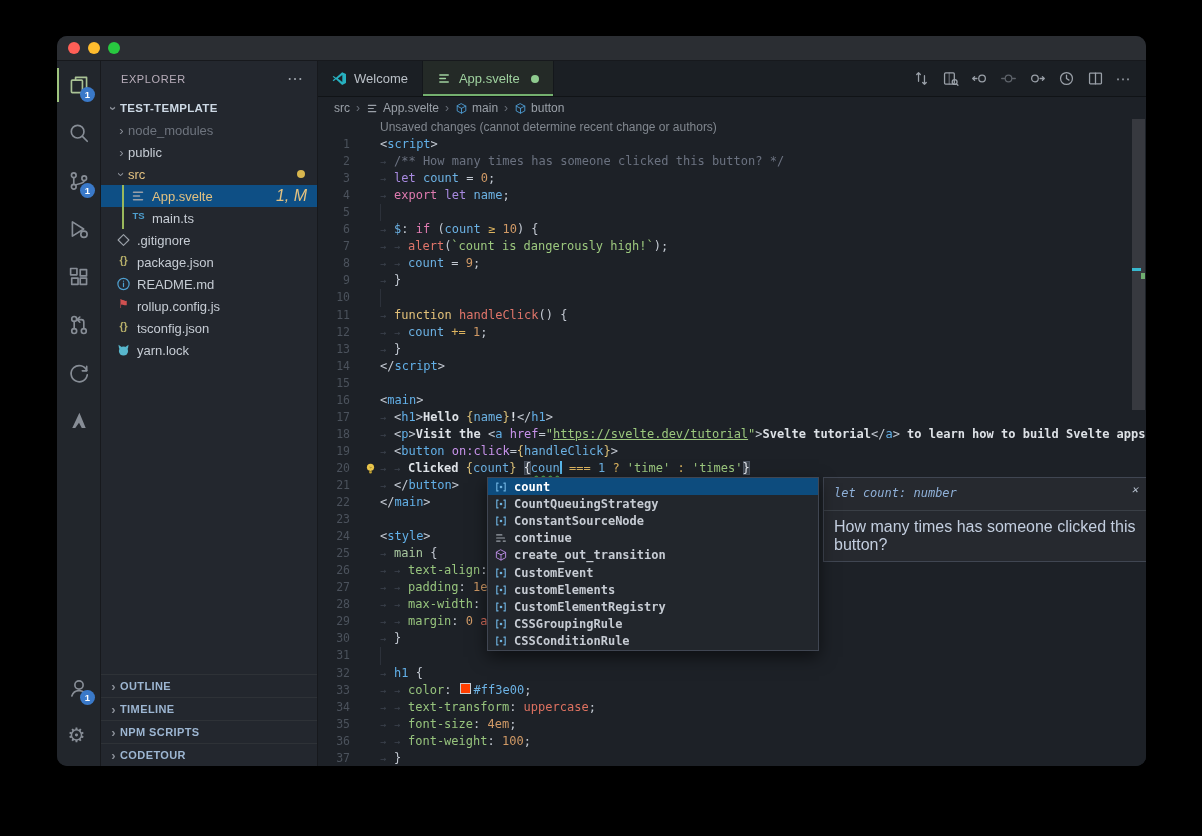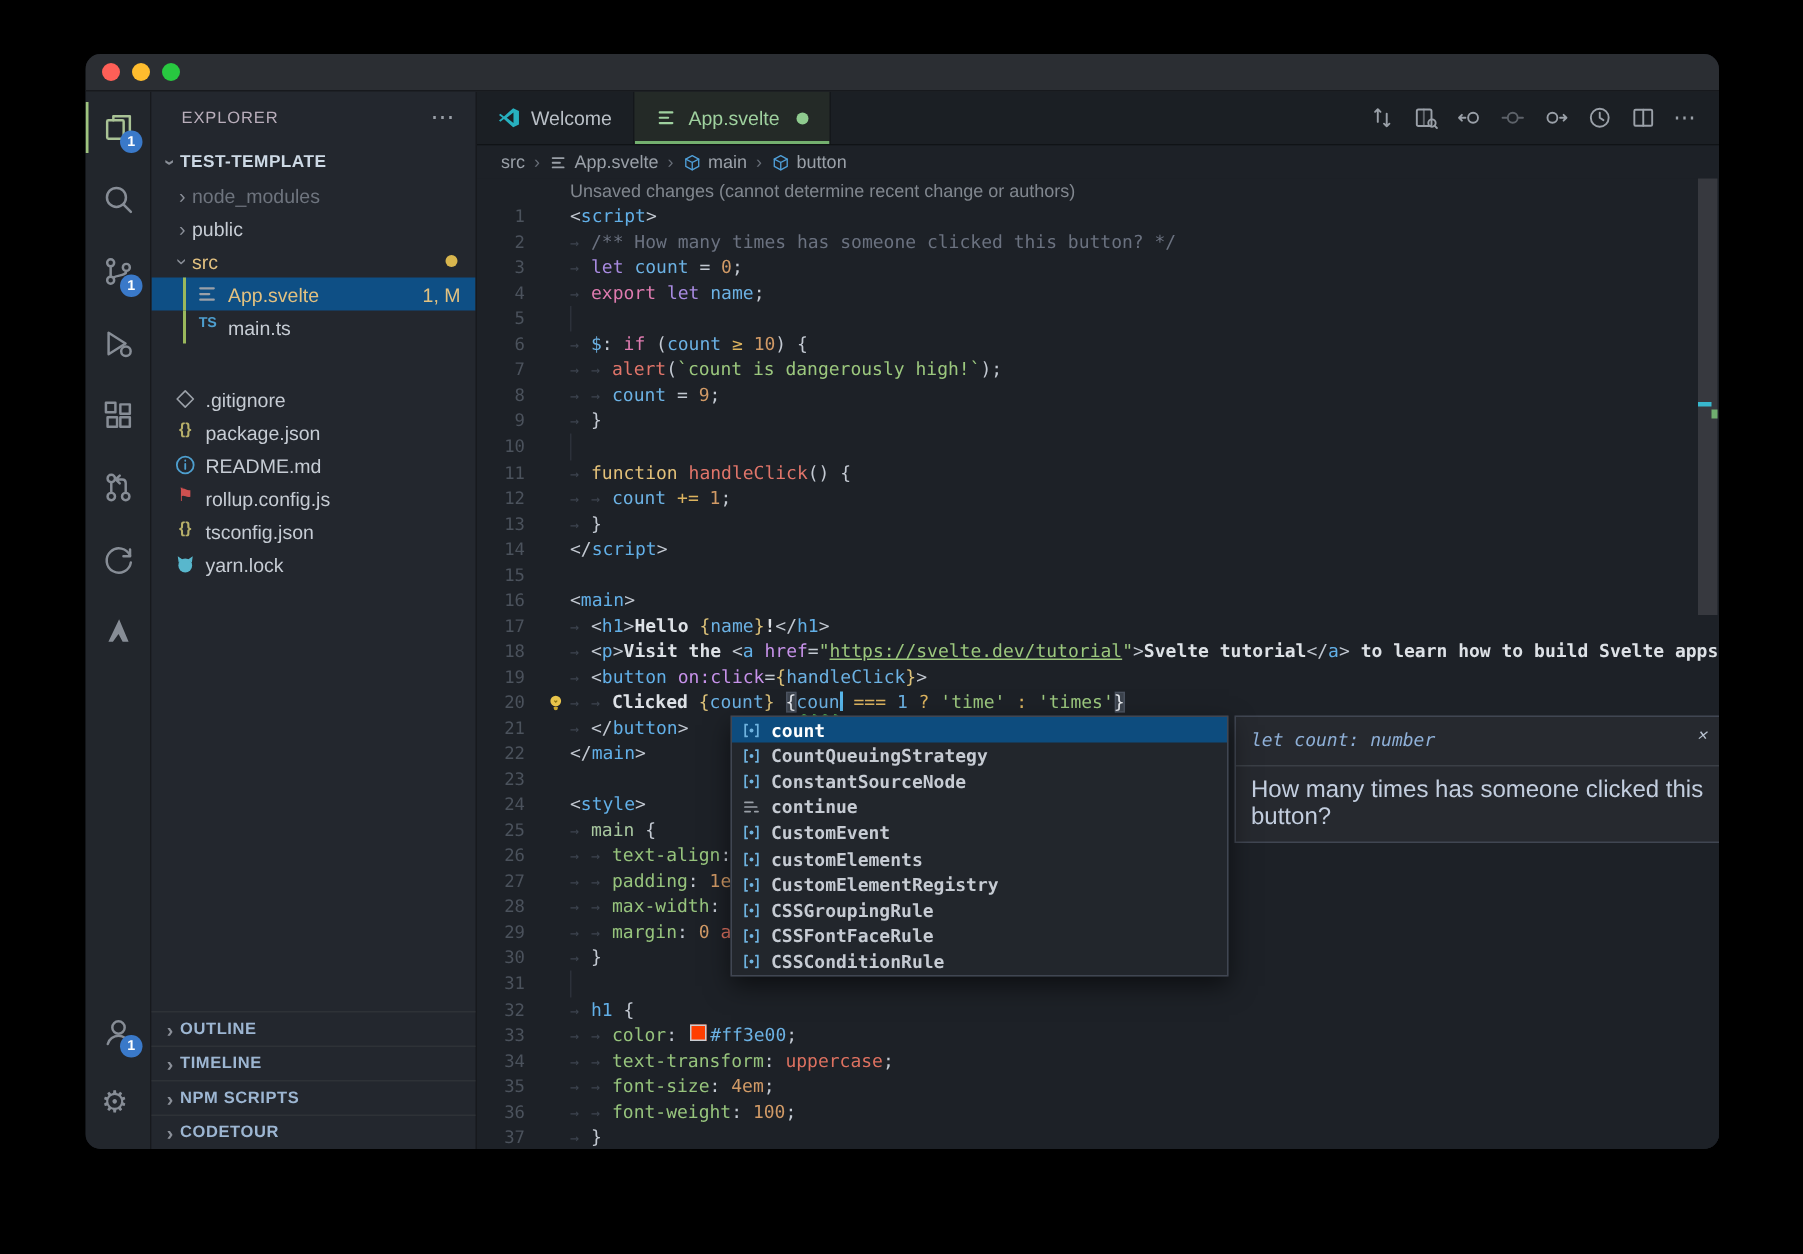--- a/index.html
+++ b/index.html
@@ -32,21 +32,21 @@
   .root-row{height:22px;flex:0 0 22px;display:flex;align-items:center;padding-left:6px;font-size:11.5px;font-weight:700;color:#cdd9e5;letter-spacing:.3px;cursor:pointer;}
   #file-tree{flex:1;min-height:0;overflow:hidden;}
   .chev{width:13px;flex:0 0 13px;color:#8a8f98;font-size:13px;display:inline-flex;justify-content:center;}
   .chev.down{transform:rotate(90deg);}
   .trow{height:22px;display:flex;align-items:center;font-size:13px;color:#c6ccd4;position:relative;cursor:pointer;}
   .trow .icon{width:17px;height:16px;flex:0 0 17px;margin-right:5px;display:inline-flex;justify-content:center;color:#9aa0a8;}
   .trow.dim .tlabel{color:#6e747e;}
   .trow.gold .tlabel{color:#e2c180;}
   .trow.selected{background:#0e4f85;}
   .tree-guide{position:absolute;left:21px;top:0;bottom:0;width:2px;background:#9ab85c;}
-  .tmeta{margin-left:auto;margin-right:10px;color:#e2c180;font-size:13px;}
+  .tmeta{margin-left:auto;margin-right:10px;color:#e2c180;font-size:16px;font-style:italic;}
   .tdot{margin-left:auto;margin-right:12px;width:8px;height:8px;border-radius:50%;background:#d8b64e;}
   #side-sections{flex:0 0 auto;}
   .ssec{height:22px;display:flex;align-items:center;border-top:1px solid #2e3237;font-size:11px;font-weight:700;color:#9db6d2;padding-left:6px;letter-spacing:.4px;cursor:pointer;}
   
   #editorcol{flex:1;display:flex;flex-direction:column;min-width:0;background:#1d2127;}
   #tabbar{height:35px;flex:0 0 35px;background:#1b1f24;display:flex;align-items:stretch;border-bottom:1px solid #101316;}
   .tab{display:flex;align-items:center;gap:7px;padding:0 14px;font-size:13px;color:#bac0c7;border-right:1px solid #14171b;cursor:pointer;}
   .tab .icon{width:15px;height:15px;}
   .tab.active{background:#242a27;color:#9fd19f;box-shadow:inset 0 -2px 0 #74b06f;}
   .tab-dot{width:8px;height:8px;border-radius:50%;background:#8fcb8f;margin-left:4px;}
@@ -236,21 +236,21 @@
               <span class="tlabel">App.svelte</span>
               <span class="tmeta">1, M</span>
             </div>
             <div class="trow" style="padding-left: 29px;">
               <span class="tree-guide"></span>
               <span class="icon">
                 <b style="font-size:9.5px;color:#4e9fcf;font-family:'Liberation Sans',sans-serif">TS</b>
               </span>
               <span class="tlabel">main.ts</span>
             </div>
-            <div class="trow" style="padding-left: 14px; margin-top: 26px;">
+            <div class="trow" style="padding-left: 14px;">
               <span class="icon">
                 <svg viewBox="0 0 16 16" fill="none" stroke="currentColor" stroke-width="1.1" stroke-linecap="round" stroke-linejoin="round">
                   <path d="M8 2.6 13.4 8 8 13.4 2.6 8Z"></path>
                 </svg>
               </span>
               <span class="tlabel">.gitignore</span>
             </div>
             <div class="trow" style="padding-left: 14px;">
               <span class="icon">
                 <b style="font-size:10.5px;color:#b8b06a">{}</b>
@@ -505,20 +505,29 @@
               </div>
               <div class="sg">
                 <span class="icon ic-kw">
                   <svg viewBox="0 0 16 16" stroke="currentColor" stroke-width="1.3" stroke-linecap="round">
                     <path d="M3 4.5h6M3 8h9M3 11.5h4M10.5 11.5h2.5"></path>
                   </svg>
                 </span>
                 <span class="sg-label">continue</span>
               </div>
               <div class="sg">
+                <span class="icon ic-mod">
+                  <svg viewBox="0 0 16 16" fill="none" stroke="#b78ae0" stroke-width="1.1" stroke-linecap="round" stroke-linejoin="round">
+                    <path d="M8 2.2 13.3 5v6L8 13.8 2.7 11V5Z"></path>
+                    <path d="M2.7 5 8 7.8 13.3 5M8 7.8v6"></path>
+                  </svg>
+                </span>
+                <span class="sg-label">create_out_transition</span>
+              </div>
+              <div class="sg">
                 <span class="icon ic-var">
                   <svg viewBox="0 0 16 16" fill="none" stroke="currentColor" stroke-width="1.3" stroke-linecap="round">
                     <path d="M4.7 3.6H3.2v8.8h1.5M11.3 3.6h1.5v8.8h-1.5"></path>
                     <circle cx="8" cy="8" r="1.5" fill="currentColor" stroke="none"></circle>
                   </svg>
                 </span>
                 <span class="sg-label">CustomEvent</span>
               </div>
               <div class="sg">
                 <span class="icon ic-var">
@@ -539,29 +548,20 @@
                 <span class="sg-label">CustomElementRegistry</span>
               </div>
               <div class="sg">
                 <span class="icon ic-var">
                   <svg viewBox="0 0 16 16" fill="none" stroke="currentColor" stroke-width="1.3" stroke-linecap="round">
                     <path d="M4.7 3.6H3.2v8.8h1.5M11.3 3.6h1.5v8.8h-1.5"></path>
                     <circle cx="8" cy="8" r="1.5" fill="currentColor" stroke="none"></circle>
                   </svg>
                 </span>
                 <span class="sg-label">CSSGroupingRule</span>
-              </div>
-              <div class="sg">
-                <span class="icon ic-var">
-                  <svg viewBox="0 0 16 16" fill="none" stroke="currentColor" stroke-width="1.3" stroke-linecap="round">
-                    <path d="M4.7 3.6H3.2v8.8h1.5M11.3 3.6h1.5v8.8h-1.5"></path>
-                    <circle cx="8" cy="8" r="1.5" fill="currentColor" stroke="none"></circle>
-                  </svg>
-                </span>
-                <span class="sg-label">CSSFontFaceRule</span>
               </div>
               <div class="sg">
                 <span class="icon ic-var">
                   <svg viewBox="0 0 16 16" fill="none" stroke="currentColor" stroke-width="1.3" stroke-linecap="round">
                     <path d="M4.7 3.6H3.2v8.8h1.5M11.3 3.6h1.5v8.8h-1.5"></path>
                     <circle cx="8" cy="8" r="1.5" fill="currentColor" stroke="none"></circle>
                   </svg>
                 </span>
                 <span class="sg-label">CSSConditionRule</span>
               </div>

